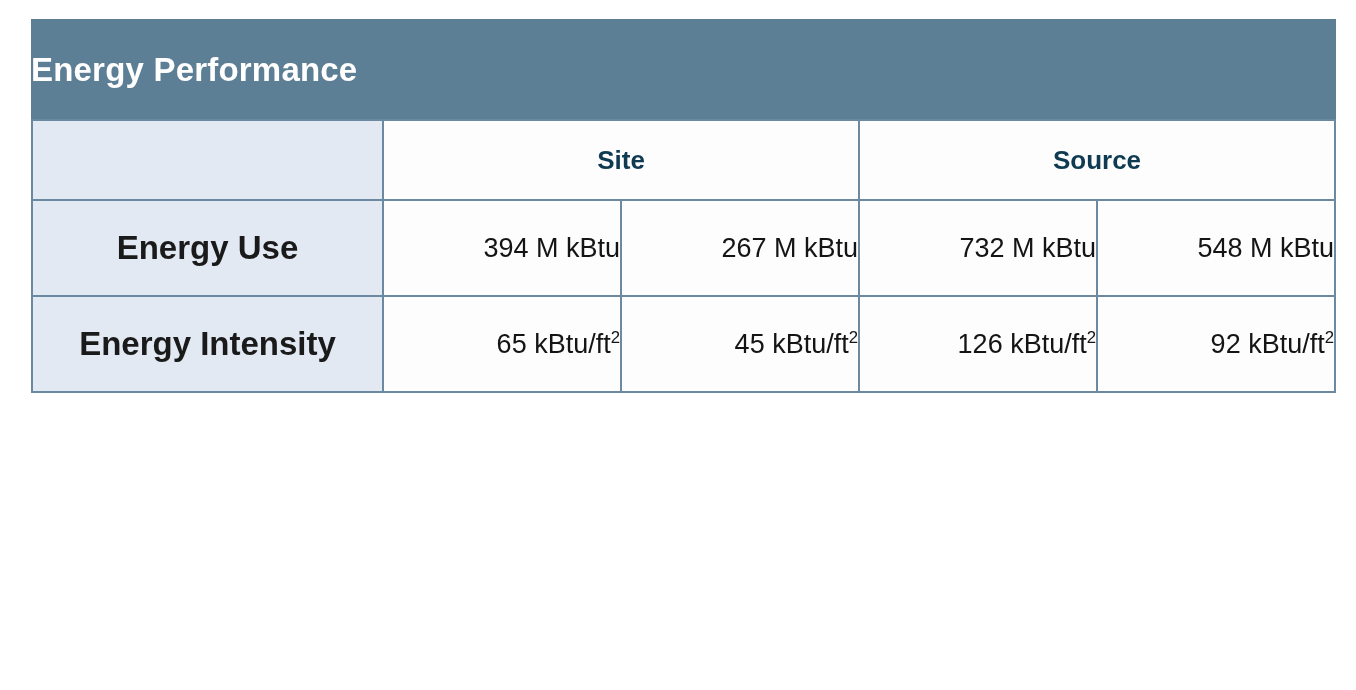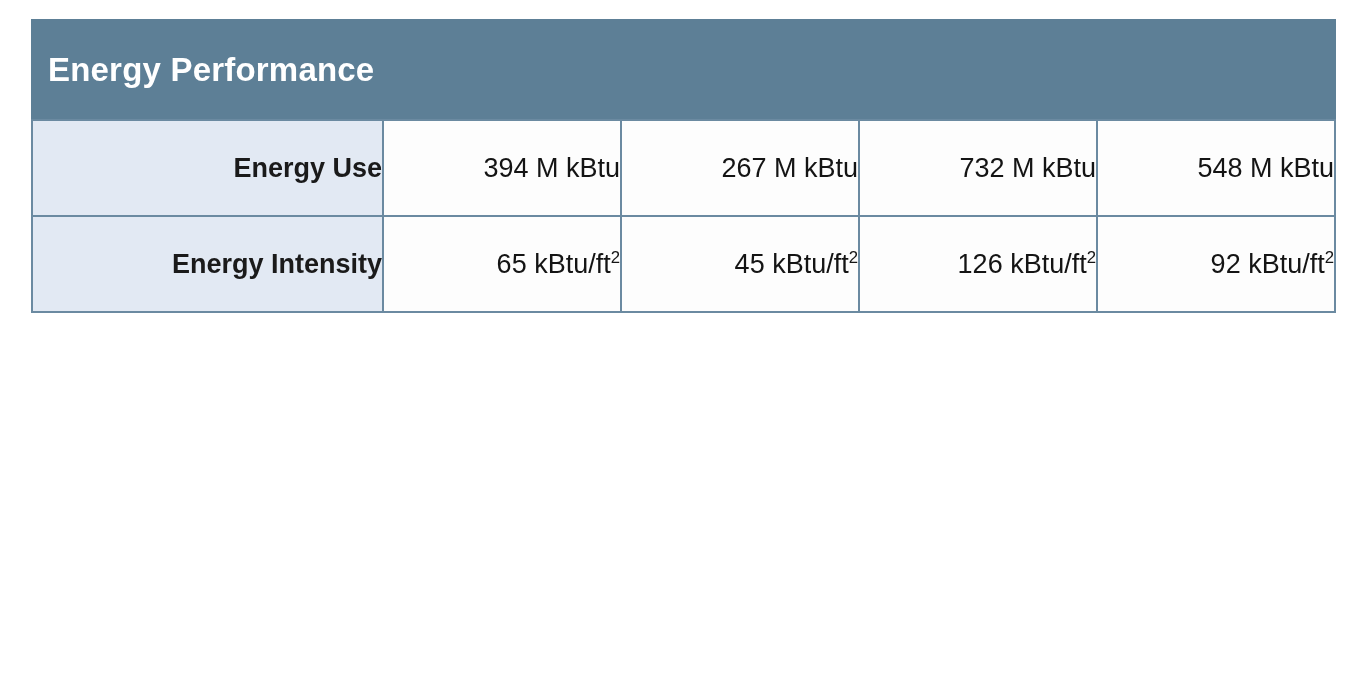--- a/index.html
+++ b/index.html
@@ -27,21 +27,20 @@
     top: 19px;
     width: 1305px;
   }
 
   
   .title-band {
     height: 100px;
     background: #5d7f96;
     display: flex;
     align-items: center;
-    padding-left: 17px;
     box-sizing: border-box;
   }
   .title-text {
     color: #ffffff;
     font-size: 33px;
     font-weight: bold;
     letter-spacing: 0.2px;
     line-height: 1;
   }
 
@@ -61,22 +60,22 @@
     vertical-align: middle;
   }
   
   table.perf tr > *:first-child { border-left-width: 2px; }
   table.perf tr > *:last-child  { border-right-width: 2px; }
 
   
   .label-col {
     background: #e2e9f3;
     color: #1a1a1a;
-    font-size: 27px;
-    text-align: right;
+    font-size: 33px;
+    text-align: center;
     padding: 10px 0 10px 17px;
     line-height: 1.22;
   }
   .label-col.blank { padding: 0; }
 
   
   .group-head {
     background: #fdfdfd;
     color: #0f3b52;
     font-size: 26px;
@@ -126,20 +125,25 @@
     <table class="perf">
       <colgroup>
         <col class="c-label">
         <col class="c-v">
           <col class="c-v">
           <col class="c-v">
           <col class="c-v">
       </colgroup>
 
       <thead>
+        <tr>
+          <th class="label-col blank"></th>
+          <th class="group-head" colspan="2">Site</th>
+          <th class="group-head" colspan="2">Source</th>
+        </tr>
       </thead>
 
       <tbody>
 
         <tr>
           <th class="label-col">Energy Use</th>
           <td class="val"><span class="nowrap">394 M kBtu</span></td>
           <td class="val"><span class="nowrap">267 M kBtu</span></td>
           <td class="val"><span class="nowrap">732 M kBtu</span></td>
           <td class="val"><span class="nowrap">548 M kBtu</span></td>

